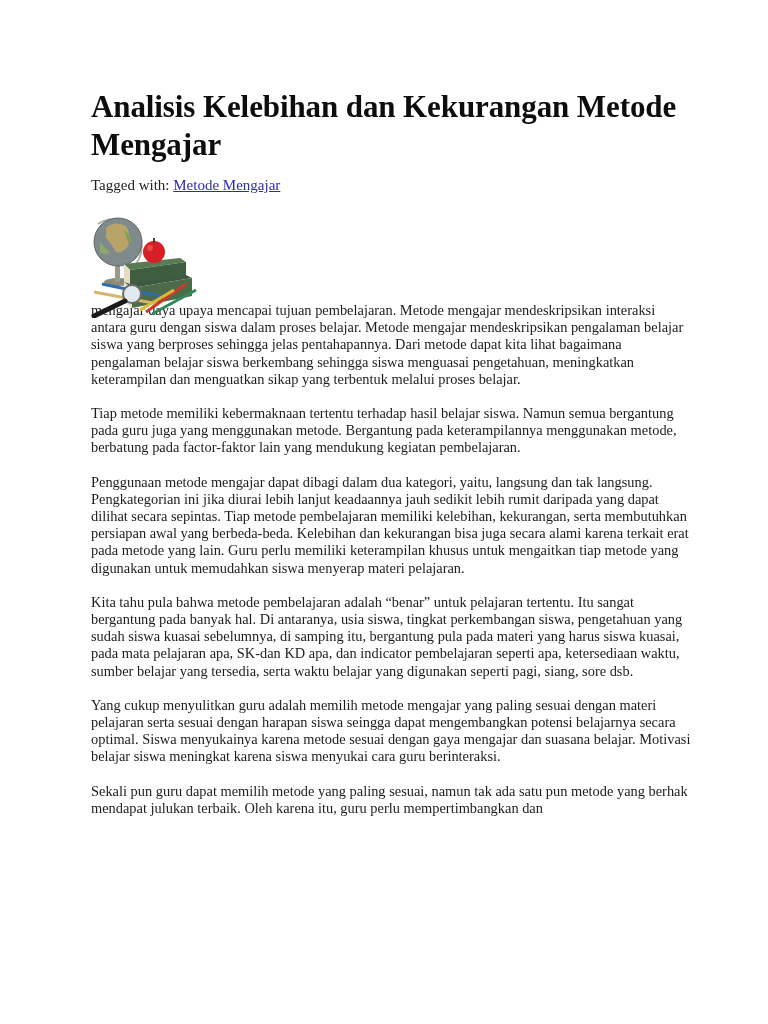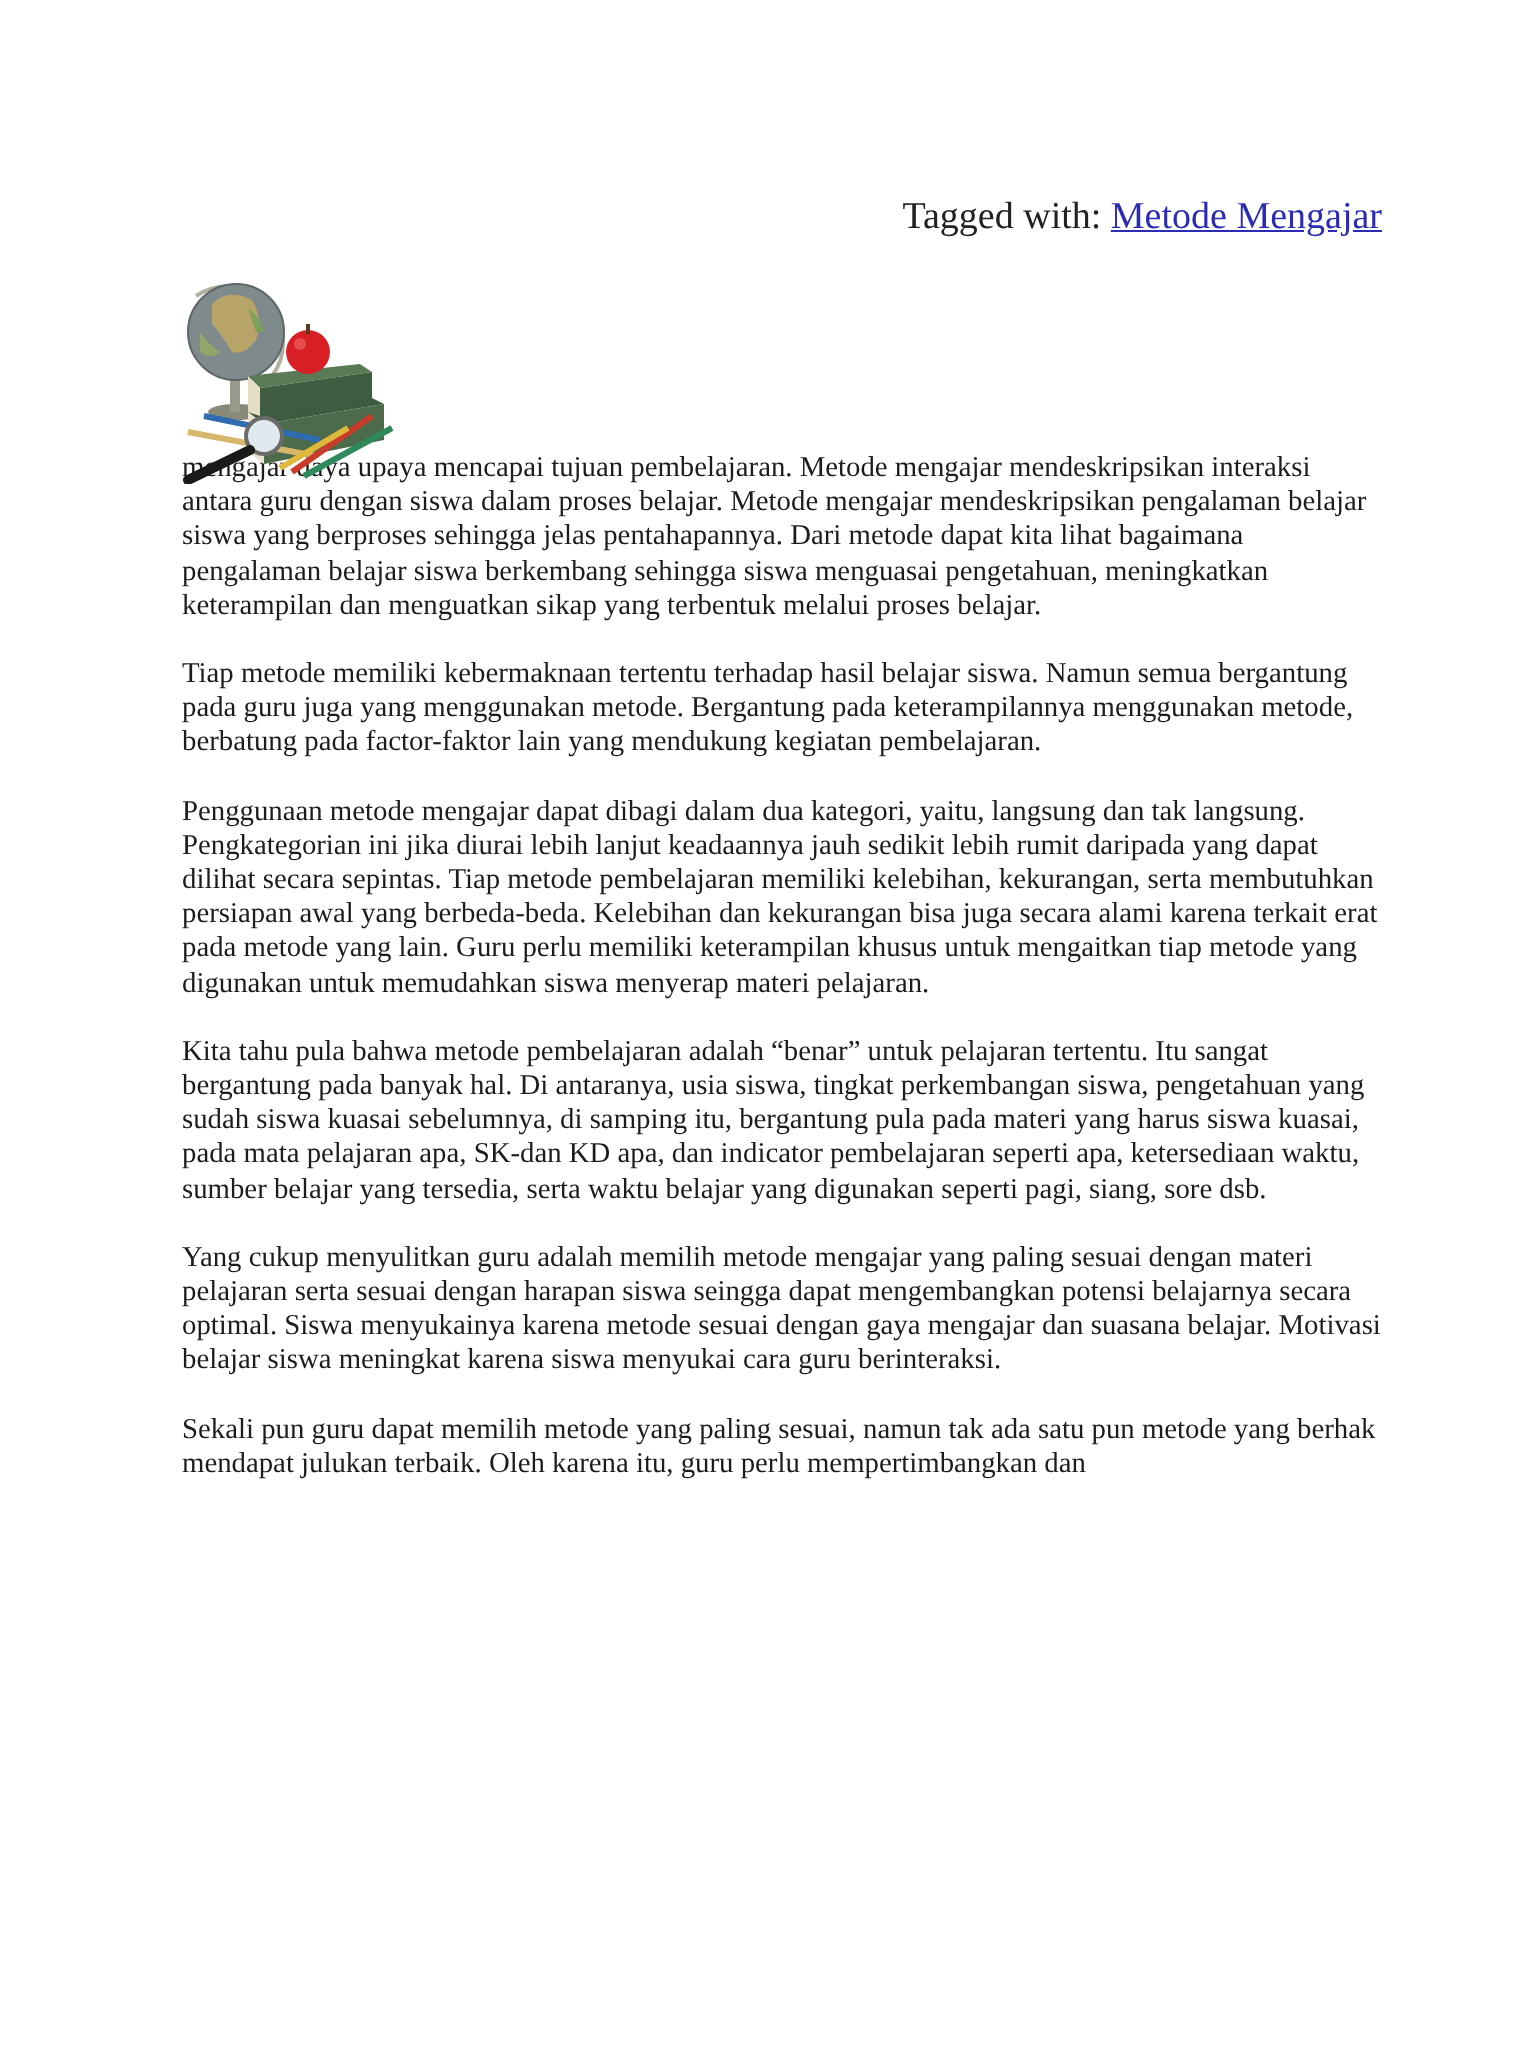--- a/index.html
+++ b/index.html
@@ -25,24 +25,23 @@
       font-family: "Liberation Serif", "DejaVu Serif", serif;
       font-weight: bold;
       font-size: 31px;
       line-height: 38px;
       margin: 0;
       color: #0d0d0d;
       letter-spacing: -0.1px;
     }
     .tags {
       margin-top: 12px;
-      font-size: 19px;
+      font-size: 15px;
       line-height: 18px;
       color: #222;
-      text-align: right;
     }
     .tags a {
       color: #2b2bb5;
       text-decoration: underline;
       cursor: pointer;
     }
     .paragraph {
       font-size: 14.4px;
       line-height: 17.2px;
       margin: 0 0 17px 0;
@@ -63,20 +62,21 @@
     }
     .image-block {
       height: 94px;
       position: relative;
     }
   </style>
 </head>
 <body>
 
 <div class="page">
+  <h1 class="title">Analisis Kelebihan dan Kekurangan Metode Mengajar</h1>
 
   <div class="tags">
     <span>Tagged with:</span>
     <a>Metode Mengajar</a>
   </div>
 
   <div class="content-area">
     <div class="image-block" style="margin-top:18px;">
       <div style="position:absolute; left:-3px; top:0;">
         <svg width="112" height="106" viewBox="0 0 112 106">

